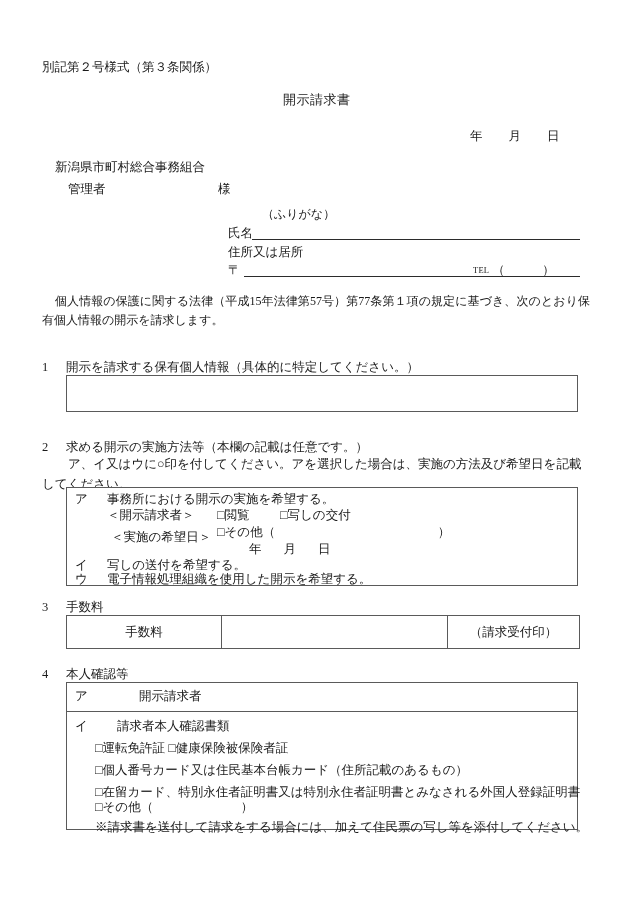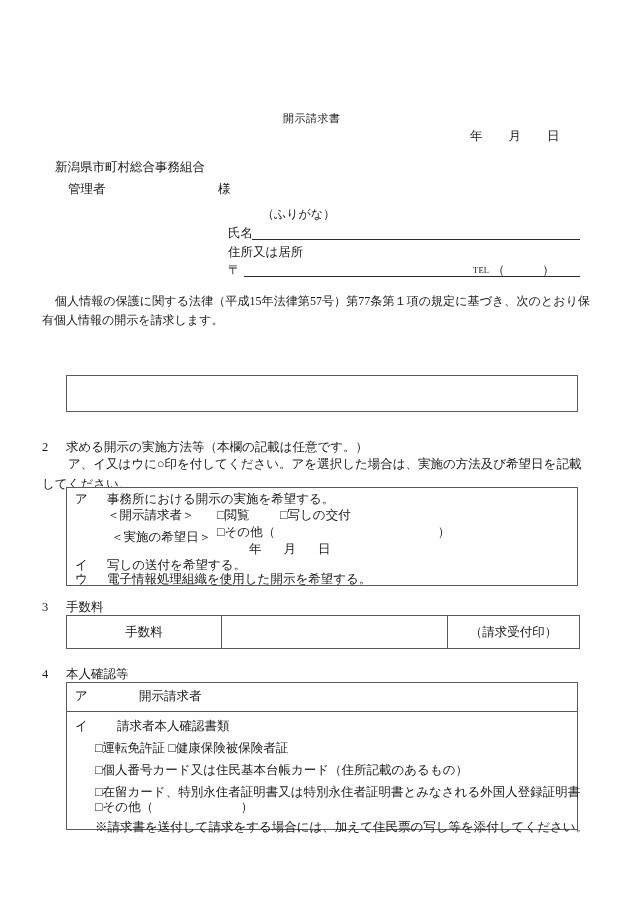--- a/index.html
+++ b/index.html
@@ -27,22 +27,22 @@
 
   
   .abs { position: absolute; white-space: pre; }
 
   
   .form-code {
     left: 42px; top: 58px;
     font-size: 12.5px;
   }
   .doc-title {
-    left: 283px; top: 110px;
-    font-size: 11px;
+    left: 283px; top: 90px;
+    font-size: 13px;
     letter-spacing: 0.5px;
   }
   .date-line {
     left: 470px; top: 127px;
     font-size: 12.5px;
   }
   .date-line .sp { display: inline-block; width: 26px; }
 
   
   .addressee-org {
@@ -202,20 +202,21 @@
   .b4-doc2    { left: 28px; top: 49px; }
   .b4-doc3    { left: 28px; top: 71px; }
   .b4-doc4    { left: 28px; top: 86px; }
   .b4-note    { left: 28px; top: 106px; }
 </style>
 </head>
 <body>
 
 <div class="page">
 
+  <div class="abs form-code">別記第２号様式（第３条関係）</div>
 
   <div class="abs doc-title">開示請求書</div>
 
   <div class="abs date-line"><span>年</span><span class="sp"></span><span>月</span><span class="sp"></span><span>日</span></div>
 
   <div class="abs addressee-org">新潟県市町村総合事務組合</div>
   <div class="abs addressee-role">管理者</div>
   <div class="abs addressee-honorific">様</div>
 
   <div class="abs furigana">（ふりがな）</div>
@@ -226,20 +227,21 @@
   <div class="abs label-address">住所又は居所</div>
 
   <div class="abs label-postal">〒</div>
 
   <div class="abs label-tel"><span class="tel-mark">TEL</span><span class="paren">（　　　）</span></div>
 
   <div class="abs rule-address"></div>
 
   <div class="abs legal-para">個人情報の保護に関する法律（平成15年法律第57号）第77条第１項の規定に基づき、次のとおり保有個人情報の開示を請求します。</div>
 
+  <div class="abs sec-head sec1-head"><span class="sec-num">1</span><span>開示を請求する保有個人情報（具体的に特定してください。）</span></div>
 
   <div class="box1"></div>
 
   <div class="abs sec-head sec2-head"><span class="sec-num">2</span><span>求める開示の実施方法等（本欄の記載は任意です。）</span></div>
 
   <div class="abs sec2-sub">ア、イ又はウに○印を付してください。アを選択した場合は、実施の方法及び希望日を記載してください。</div>
 
   <div class="box2">
     <div class="ln b2-a">ア</div>
     <div class="ln" style="left:40px; top:2px;">事務所における開示の実施を希望する。</div>

